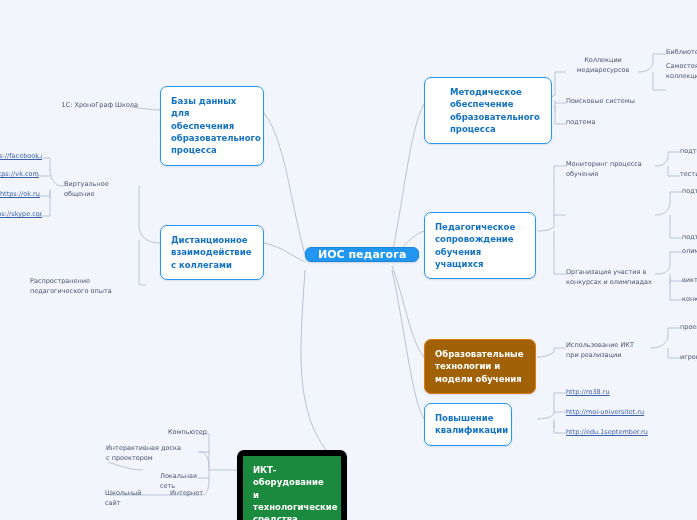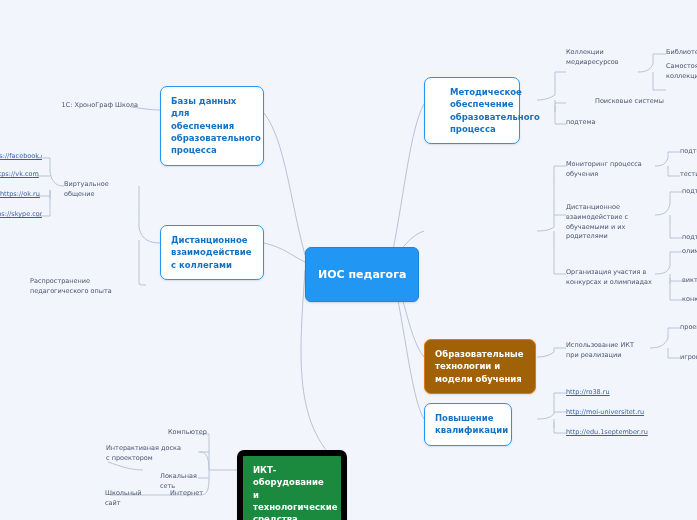--- a/index.html
+++ b/index.html
@@ -13,21 +13,21 @@
   #canvas{position:absolute;inset:0;width:697px;height:520px;}
   svg.links{position:absolute;left:0;top:0;width:697px;height:520px;}
   svg.links path{fill:none;stroke:#b9c2d6;stroke-width:1;}
 
   .node{position:absolute;box-sizing:border-box;}
 
   
   .central{
     background:#2196f3;border:1px solid #1b86d8;border-radius:6px;
     color:#ffffff;font-weight:bold;font-size:11px;
-    padding:20px 12px;white-space:nowrap;
+    padding:0 12px;white-space:nowrap;
     box-shadow:0 1px 2px rgba(40,60,100,.18);
   }
 
   
   .branch{
     border-radius:7px;padding:8px 10px;font-size:8.5px;font-weight:bold;
     line-height:1.45;box-sizing:border-box;
     box-shadow:0 1px 2px rgba(40,60,100,.13);
   }
   .branch.blue{background:#ffffff;border:1px solid #2196f3;color:#1472c4;}
@@ -145,22 +145,23 @@
   </svg>
 
   <div class="node central" style="left:305px;top:247px;">ИОС педагога</div>
 
   <div class="node branch blue" style="left:160px;top:86px;width:104px;">Базы данных для обеспечения образовательного процесса</div>
 
   <div class="node branch blue" style="left:160px;top:225px;width:104px;">Дистанционное взаимодействие с коллегами</div>
 
   <div class="node branch green" style="left:237px;top:450px;width:110px;">ИКТ-оборудование и технологические средства</div>
 
-  <div class="node branch blue" style="left:424px;top:77px;width:96px;padding-left:25px;">Методическое обеспечение образовательного процесса</div>
-
+  <div class="node branch blue" style="left:424px;top:77px;width:128px;padding-left:25px;">Методическое обеспечение образовательного процесса</div>
+
+  <div class="node branch blue" style="left:424px;top:212px;width:112px;">Педагогическое сопровождение обучения учащихся</div>
 
   <div class="node branch orange" style="left:424px;top:339px;width:112px;">Образовательные технологии и модели обучения</div>
 
   <div class="node branch blue" style="left:424px;top:403px;width:88px;">Повышение квалификации</div>
 
   <div class="node leaf" style="left:58px;top:101px;width:80px;text-align:right;">1С: ХроноГраф Школа</div>
 
   <div class="node leaf" style="left:64px;top:180px;width:74px;">Виртуальное общение</div>
 
   <div class="node leaf" style="left:30px;top:277px;width:115px;">Распространение педагогического опыта</div>
@@ -169,29 +170,28 @@
   <div class="node leaf link" style="left:-8px;top:170px;width:52px;white-space:nowrap;overflow:hidden;">https://vk.com</div>
   <div class="node leaf link" style="left:0px;top:190px;width:46px;white-space:nowrap;overflow:hidden;">https://ok.ru</div>
   <div class="node leaf link" style="left:-12px;top:210px;width:54px;white-space:nowrap;overflow:hidden;">https://skype.com</div>
 
   <div class="node leaf" style="left:168px;top:428px;width:44px;">Компьютер</div>
   <div class="node leaf" style="left:106px;top:444px;width:76px;">Интерактивная доска с проектором</div>
   <div class="node leaf" style="left:160px;top:472px;width:52px;">Локальная сеть</div>
   <div class="node leaf" style="left:105px;top:489px;width:48px;">Школьный сайт</div>
   <div class="node leaf" style="left:170px;top:489px;width:42px;">Интернет</div>
 
-  <div class="node leaf" style="left:566px;top:48px;width:74px;">Коллекции медиаресурсов</div>
-  <div class="node leaf" style="left:566px;top:97px;width:74px;margin-left:29px;">Поисковые системы</div>
+  <div class="node leaf" style="left:566px;top:56px;width:74px;text-align:center;">Коллекции медиаресурсов</div>
+  <div class="node leaf" style="left:566px;top:97px;width:74px;">Поисковые системы</div>
   <div class="node leaf" style="left:566px;top:118px;width:52px;">подтема</div>
 
   <div class="node leaf" style="left:666px;top:48px;width:46px;white-space:nowrap;overflow:hidden;">Библиотеки</div>
   <div class="node leaf" style="left:666px;top:62px;width:40px;overflow:hidden;">Самостоятельные коллекции</div>
 
   <div class="node leaf" style="left:566px;top:160px;width:90px;">Мониторинг процесса обучения</div>
-  <div class="node leaf" style="left:566px;top:203px;width:90px;">Дистанционное взаимодействие с обучаемыми и их родителями</div>
   <div class="node leaf" style="left:566px;top:268px;width:90px;">Организация участия в конкурсах и олимпиадах</div>
 
   <div class="node leaf" style="left:680px;top:147px;width:30px;white-space:nowrap;overflow:hidden;">подтема</div>
   <div class="node leaf" style="left:680px;top:170px;width:30px;white-space:nowrap;overflow:hidden;">тестирование</div>
   <div class="node leaf" style="left:682px;top:187px;width:28px;white-space:nowrap;overflow:hidden;">подтема</div>
   <div class="node leaf" style="left:682px;top:233px;width:28px;white-space:nowrap;overflow:hidden;">подтема</div>
   <div class="node leaf" style="left:682px;top:247px;width:28px;white-space:nowrap;overflow:hidden;">олимпиады</div>
   <div class="node leaf" style="left:682px;top:276px;width:28px;white-space:nowrap;overflow:hidden;">викторины</div>
   <div class="node leaf" style="left:682px;top:295px;width:28px;white-space:nowrap;overflow:hidden;">конкурсы</div>
 

